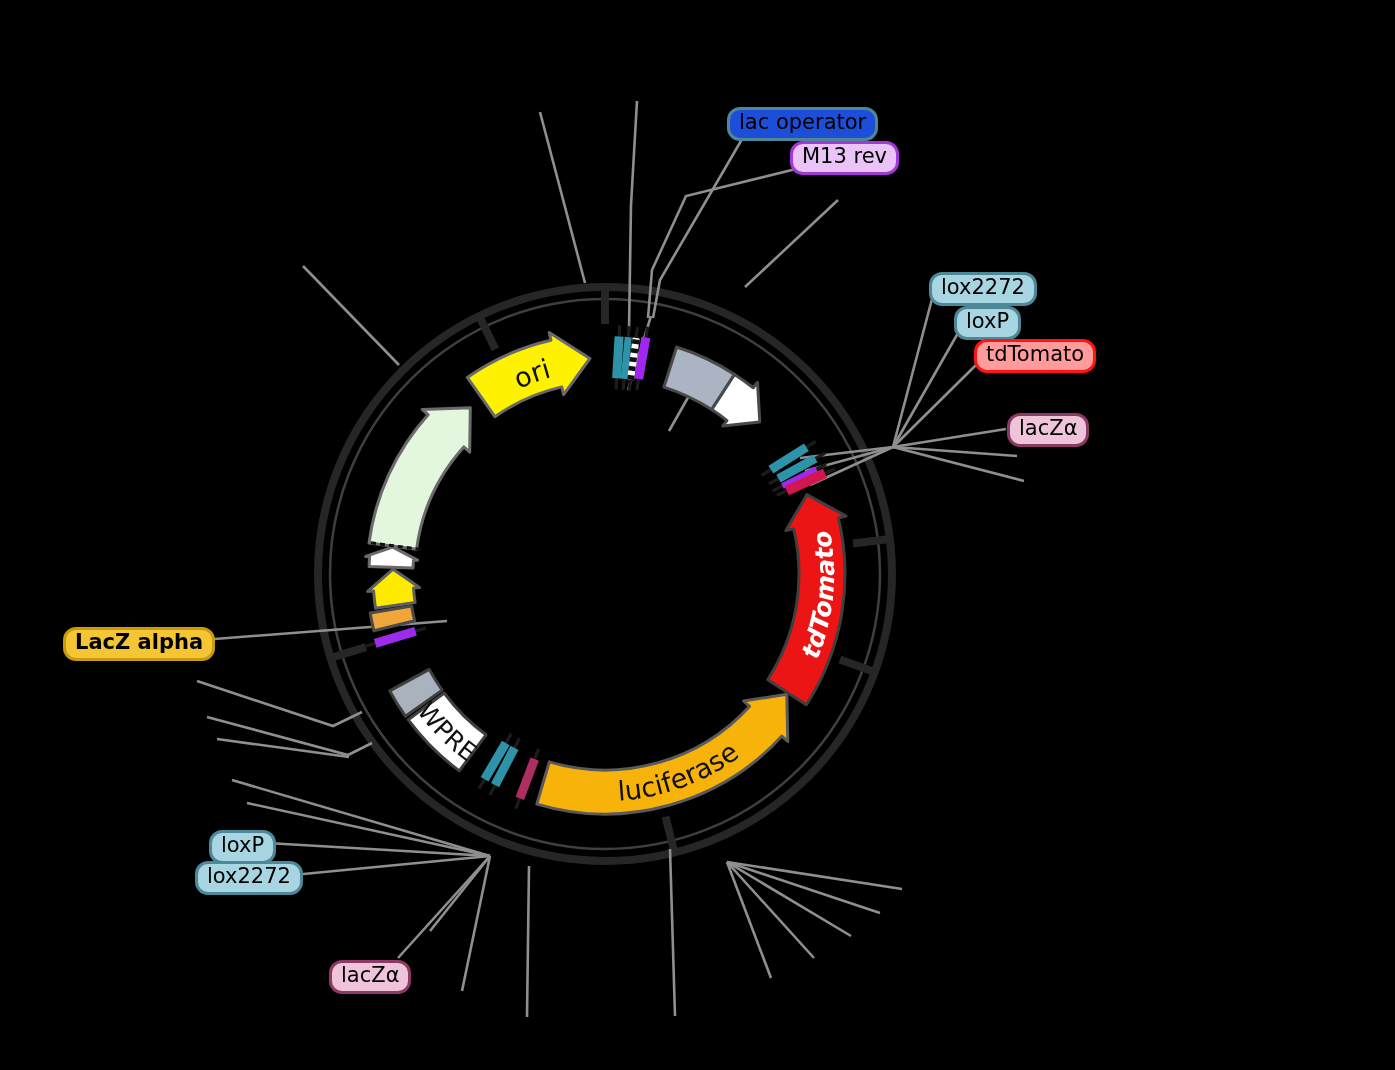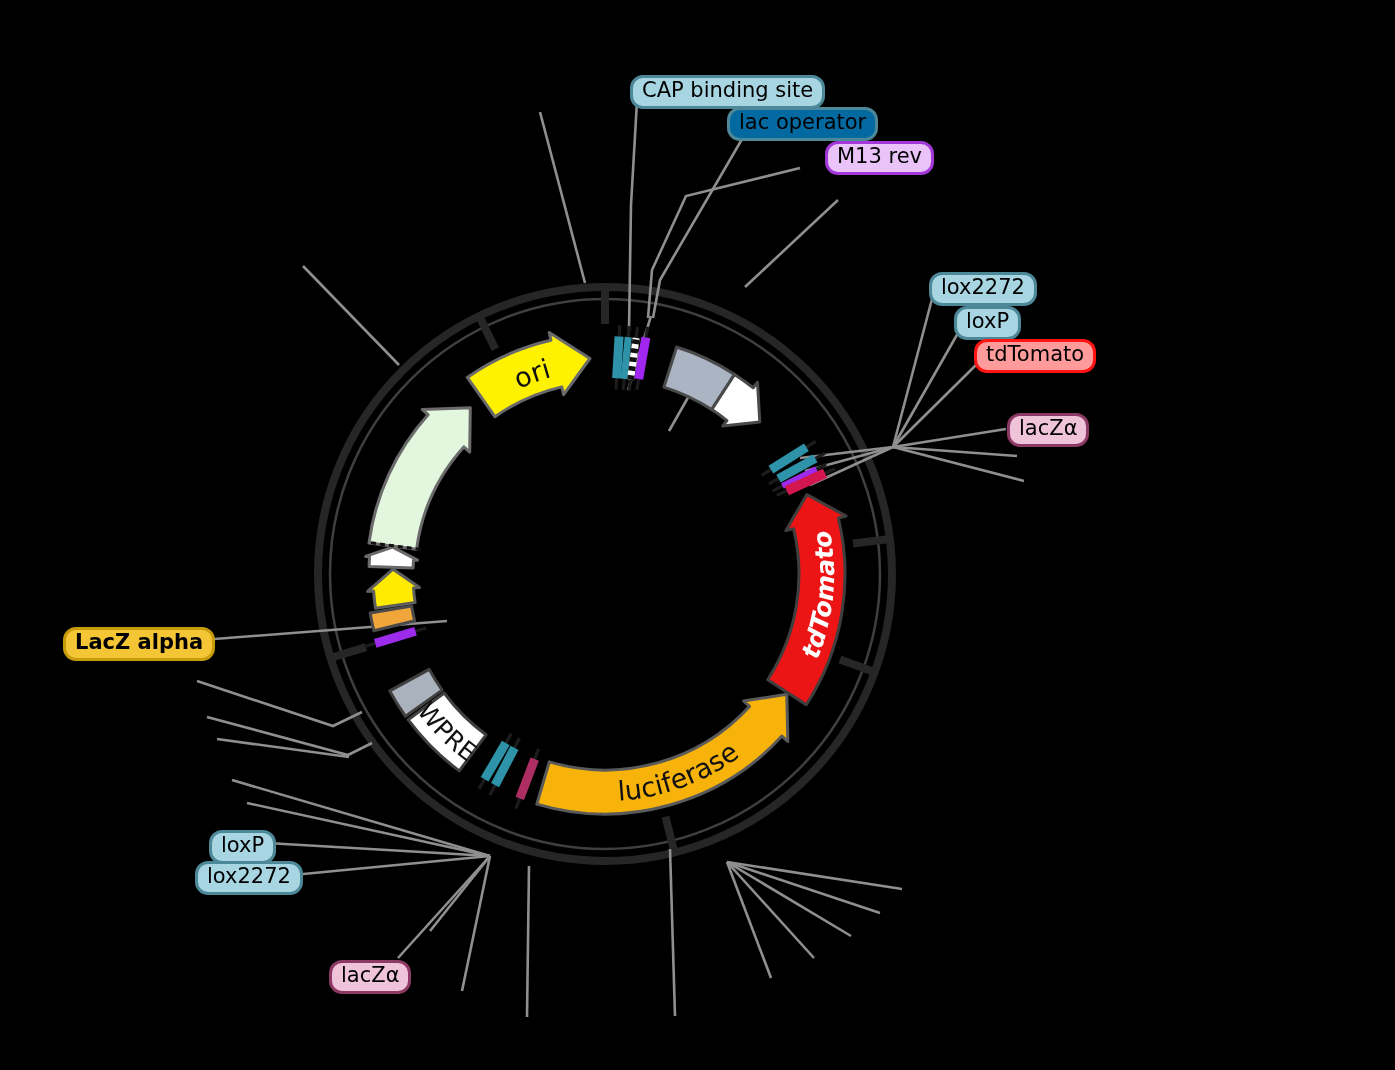--- a/index.html
+++ b/index.html
@@ -99,23 +99,22 @@
       <line x1="786.8" y1="490.7" x2="825.0" y2="473.3" stroke="#D3164F" stroke-width="10"></line>
       <line x1="538.6" y1="748.8" x2="515.9" y2="808.6" stroke="#1c1c1c" stroke-width="3.2"></line>
       <line x1="534.7" y1="759.1" x2="519.8" y2="798.4" stroke="#AD2E63" stroke-width="9"></line>
       <line x1="519.6" y1="738.1" x2="490.0" y2="794.9" stroke="#1c1c1c" stroke-width="3.2"></line>
       <line x1="514.5" y1="747.9" x2="495.1" y2="785.1" stroke="#2E93A8" stroke-width="9"></line>
       <line x1="511.4" y1="733.6" x2="479.0" y2="788.8" stroke="#1c1c1c" stroke-width="3.2"></line>
       <line x1="505.8" y1="743.1" x2="484.6" y2="779.3" stroke="#2E93A8" stroke-width="9"></line>
       <line x1="426.0" y1="628.0" x2="364.7" y2="646.5" stroke="#1c1c1c" stroke-width="3.2"></line>
       <line x1="415.5" y1="631.2" x2="375.2" y2="643.4" stroke="#9D2BEB" stroke-width="9"></line>
     </svg>
-    <div class="pill" style="left: 630px; top: 75px; background: rgb(168, 213, 226); border-color: rgb(77, 136, 153);">CAP binding site</div>
-    <div class="pill" style="left: 727px; top: 107px; background: #0369a1; border-color: rgb(77, 136, 153);">lac operator</div>
-    <div class="pill" style="left: 790px; top: 141px; background: rgb(234, 196, 248); border-color: rgb(162, 56, 216); margin-left: 35px;">M13 rev</div>
+    <div class="pill" style="left: 727px; top: 107px; background: #1d4ed8; border-color: rgb(77, 136, 153);">lac operator</div>
+    <div class="pill" style="left: 790px; top: 141px; background: rgb(234, 196, 248); border-color: rgb(162, 56, 216);">M13 rev</div>
     <div class="pill" style="left: 929px; top: 272px; background: rgb(168, 213, 226); border-color: rgb(77, 136, 153);">lox2272</div>
     <div class="pill" style="left: 954px; top: 306px; background: rgb(168, 213, 226); border-color: rgb(77, 136, 153);">loxP</div>
     <div class="pill" style="left: 974px; top: 339px; background: rgb(255, 155, 155); border-color: rgb(255, 20, 20);">tdTomato</div>
     <div class="pill" style="left: 1007px; top: 413px; background: rgb(239, 196, 219); border-color: rgb(140, 58, 100);">lacZα</div>
     <div class="pill" style="left: 63px; top: 627px; background: rgb(244, 198, 54); border-color: rgb(199, 155, 10); font-weight: bold;">LacZ alpha</div>
     <div class="pill" style="left: 209px; top: 830px; background: rgb(168, 213, 226); border-color: rgb(77, 136, 153);">loxP</div>
     <div class="pill" style="left: 195px; top: 861px; background: rgb(168, 213, 226); border-color: rgb(77, 136, 153);">lox2272</div>
     <div class="pill" style="left: 329px; top: 960px; background: rgb(239, 196, 219); border-color: rgb(140, 58, 100);">lacZα</div>
   </div>
 

